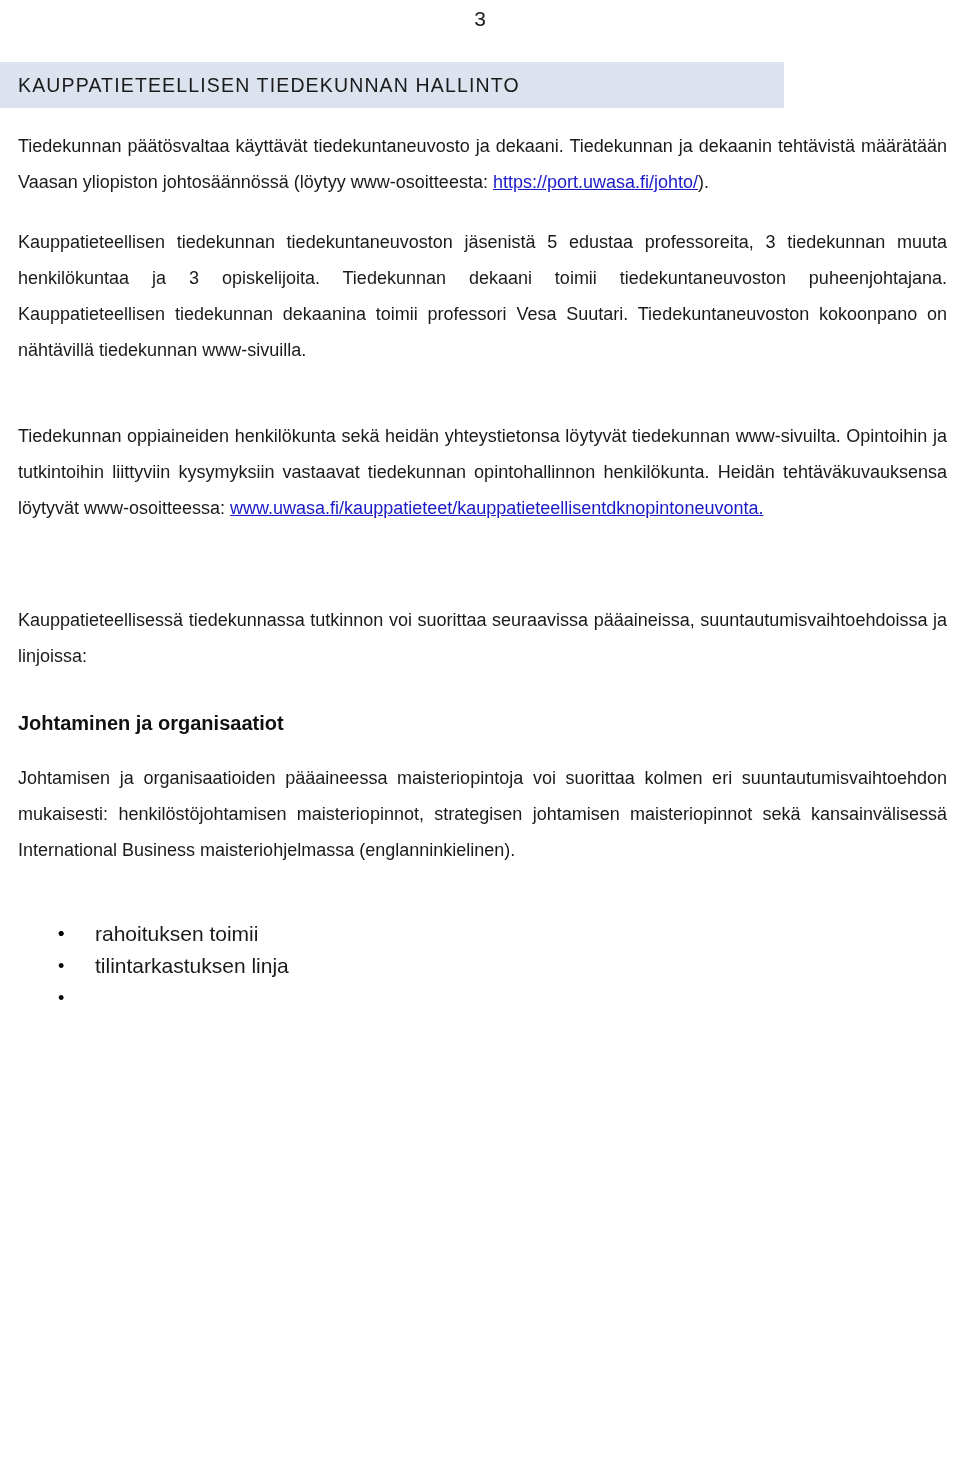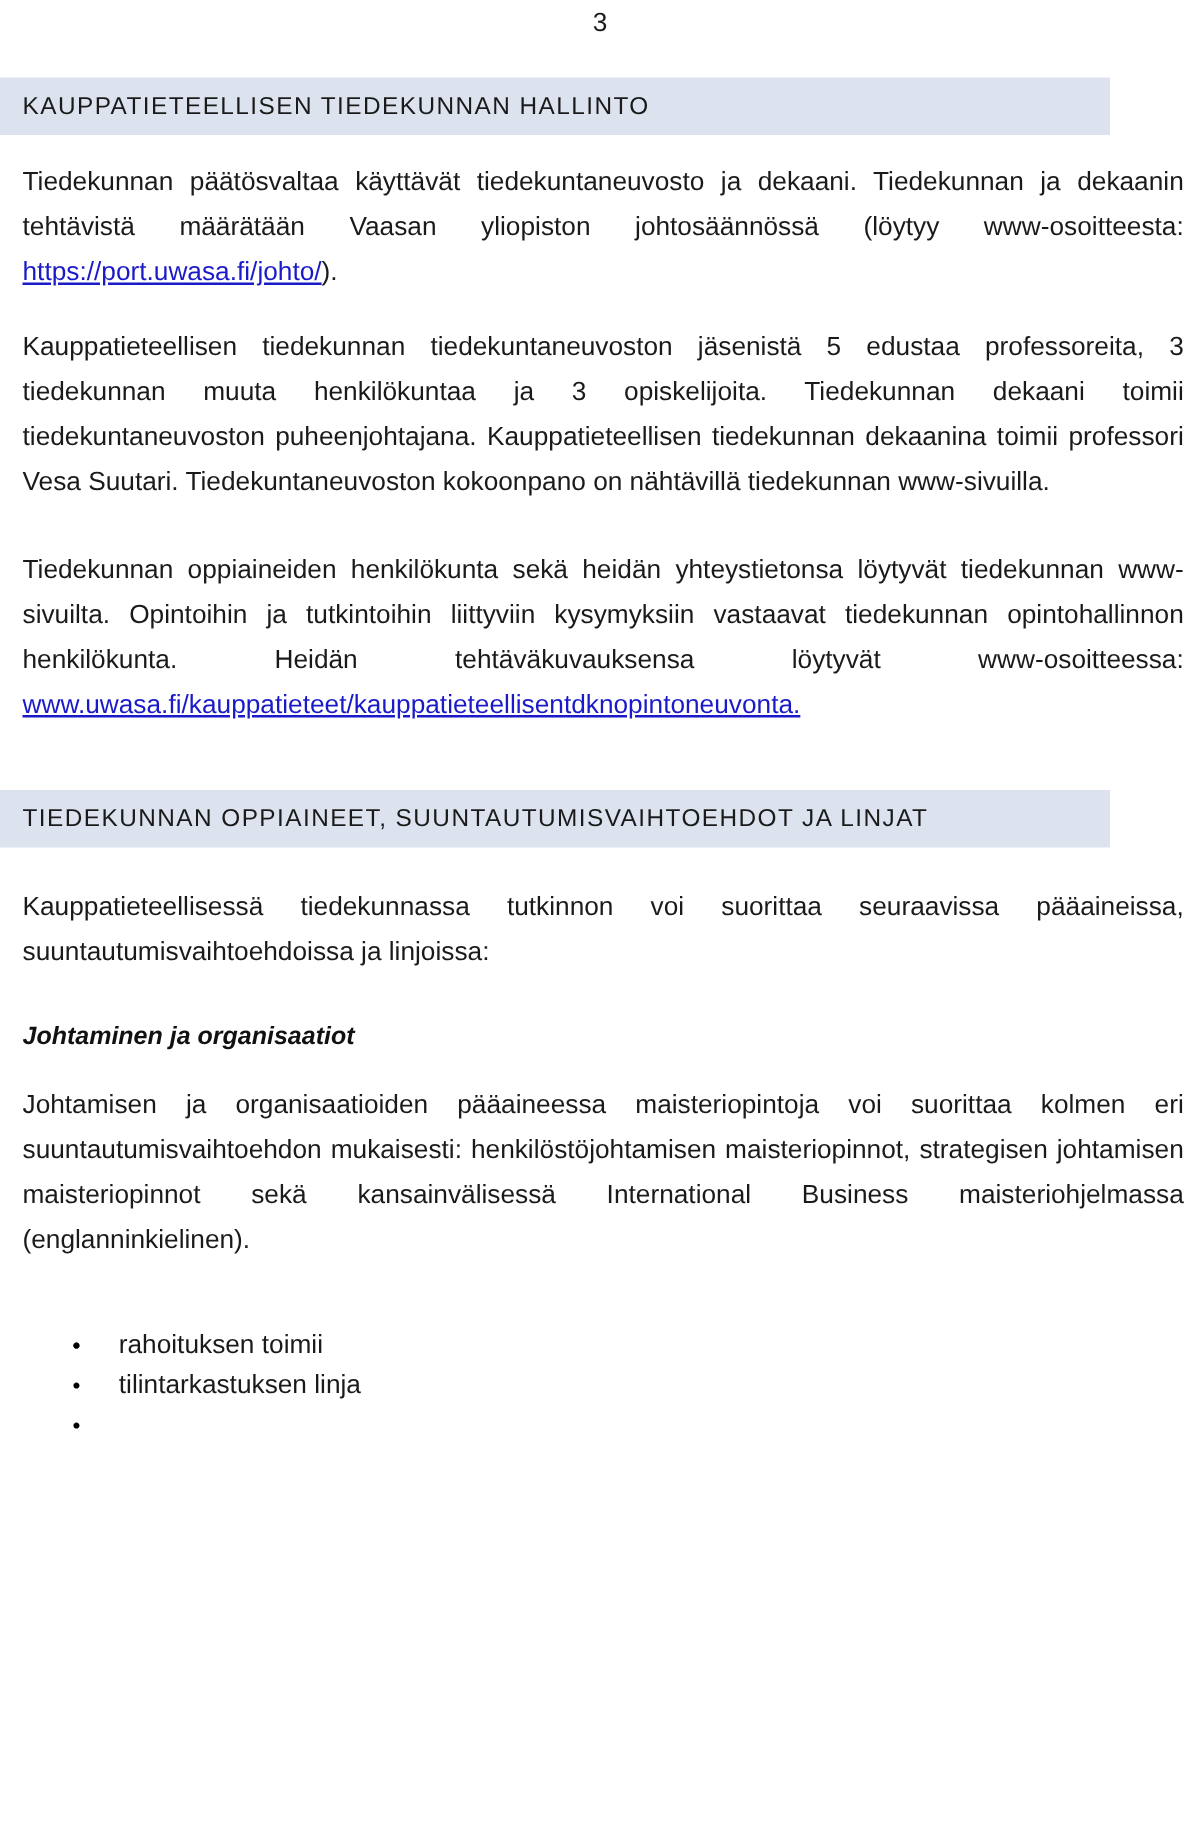--- a/index.html
+++ b/index.html
@@ -38,60 +38,59 @@
   .content {
     position: absolute;
     top: 62px;
     left: 0;
     width: 960px;
   }
 
   
   .section-band {
     background: #dce3ef;
-    width: 888px;
+    width: 784px;
     box-sizing: border-box;
     padding: 10px 0 10px 18px;
     margin: 0 0 20px 0;
   }
   .section-band .band-text {
     font-size: 19.5px;
     line-height: 26px;
     letter-spacing: 1.15px;
     color: #1a1a1a;
     font-weight: 400;
     white-space: nowrap;
   }
 
   
   .para {
-    margin: 0 0 24px 0;
+    margin: 16px 0 24px 0;
     padding: 0 13px 0 18px;
-    font-size: 21px;
+    font-size: 18px;
     line-height: 36px;
     text-align: justify;
     text-justify: inter-word;
     color: #1a1a1a;
     hyphens: none;
   }
 
   a.doclink {
     color: #1a1ac8;
     text-decoration: underline;
   }
 
   
   .subhead {
     margin: 0 0 22px 0;
     padding: 0 13px 0 18px;
     font-size: 20px;
     line-height: 30px;
     font-weight: bold;
     color: #111111;
-    font-style: italic;
   }
 
   
   ul.bullets {
     list-style: none;
     margin: 0 0 24px 0;
     padding: 0;
   }
   ul.bullets li {
     position: relative;
@@ -129,23 +128,20 @@
     <p class="para"><span>Tiedekunnan päätösvaltaa käyttävät tiedekuntaneuvosto ja dekaani. Tiedekunnan ja dekaanin tehtävistä määrätään Vaasan yliopiston johtosäännössä (löytyy www-osoitteesta: </span><a class="doclink" href="#">https://port.uwasa.fi/johto/</a><span>).</span></p>
 
     <p class="para">Kauppatieteellisen tiedekunnan tiedekuntaneuvoston jäsenistä 5 edustaa professoreita, 3 tiedekunnan muuta henkilökuntaa ja 3 opiskelijoita. Tiedekunnan dekaani toimii tiedekuntaneuvoston puheenjohtajana. Kauppatieteellisen tiedekunnan dekaanina toimii professori Vesa Suutari. Tiedekuntaneuvoston kokoonpano on nähtävillä tiedekunnan www-sivuilla.</p>
 
     <div class="spacer-sm"></div>
 
     <p class="para"><span>Tiedekunnan oppiaineiden henkilökunta sekä heidän yhteystietonsa löytyvät tiedekunnan www-sivuilta. Opintoihin ja tutkintoihin liittyviin kysymyksiin vastaavat tiedekunnan opintohallinnon henkilökunta. Heidän tehtäväkuvauksensa löytyvät www-osoitteessa: </span><a class="doclink" href="#">www.uwasa.fi/kauppatieteet/kauppatieteellisentdknopintoneuvonta.</a><span></span></p>
 
     <div class="spacer-md"></div>
 
-    <div class="section-band">
-      <div class="band-text">TIEDEKUNNAN OPPIAINEET, SUUNTAUTUMISVAIHTOEHDOT JA LINJAT</div>
-    </div>
 
 
     <div class="spacer-sm"></div>
 
     <p class="para">Kauppatieteellisessä tiedekunnassa tutkinnon voi suorittaa seuraavissa pääaineissa, suuntautumisvaihtoehdoissa ja linjoissa:</p>
 
     <div class="spacer-sm"></div>
 
     <h3 class="subhead">Johtaminen ja organisaatiot</h3>
 

